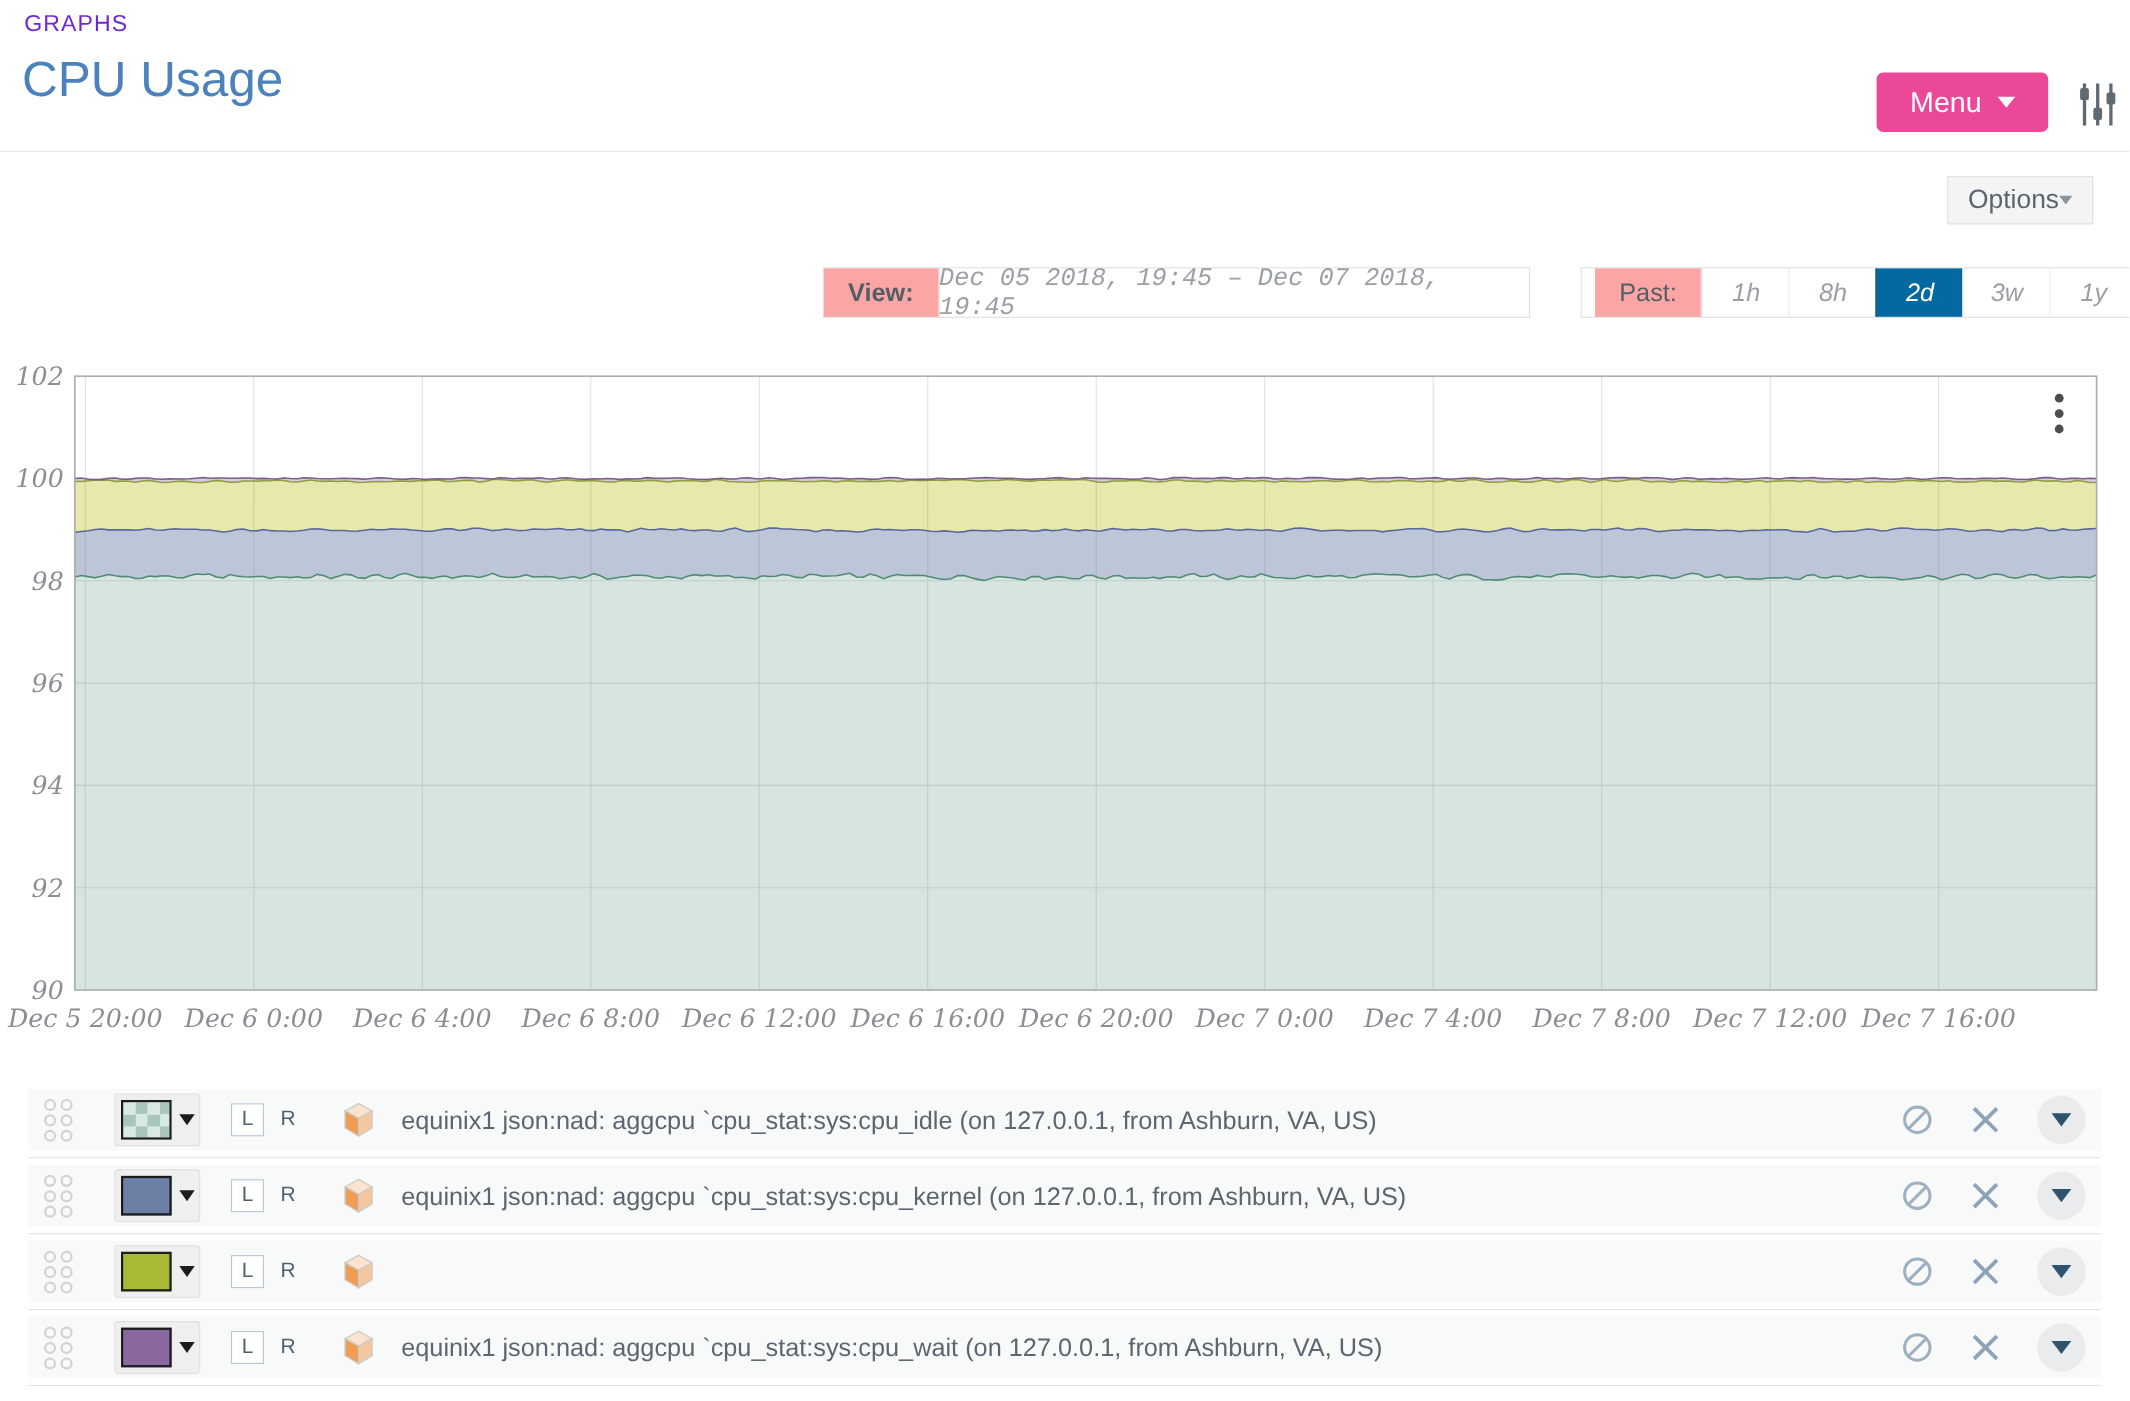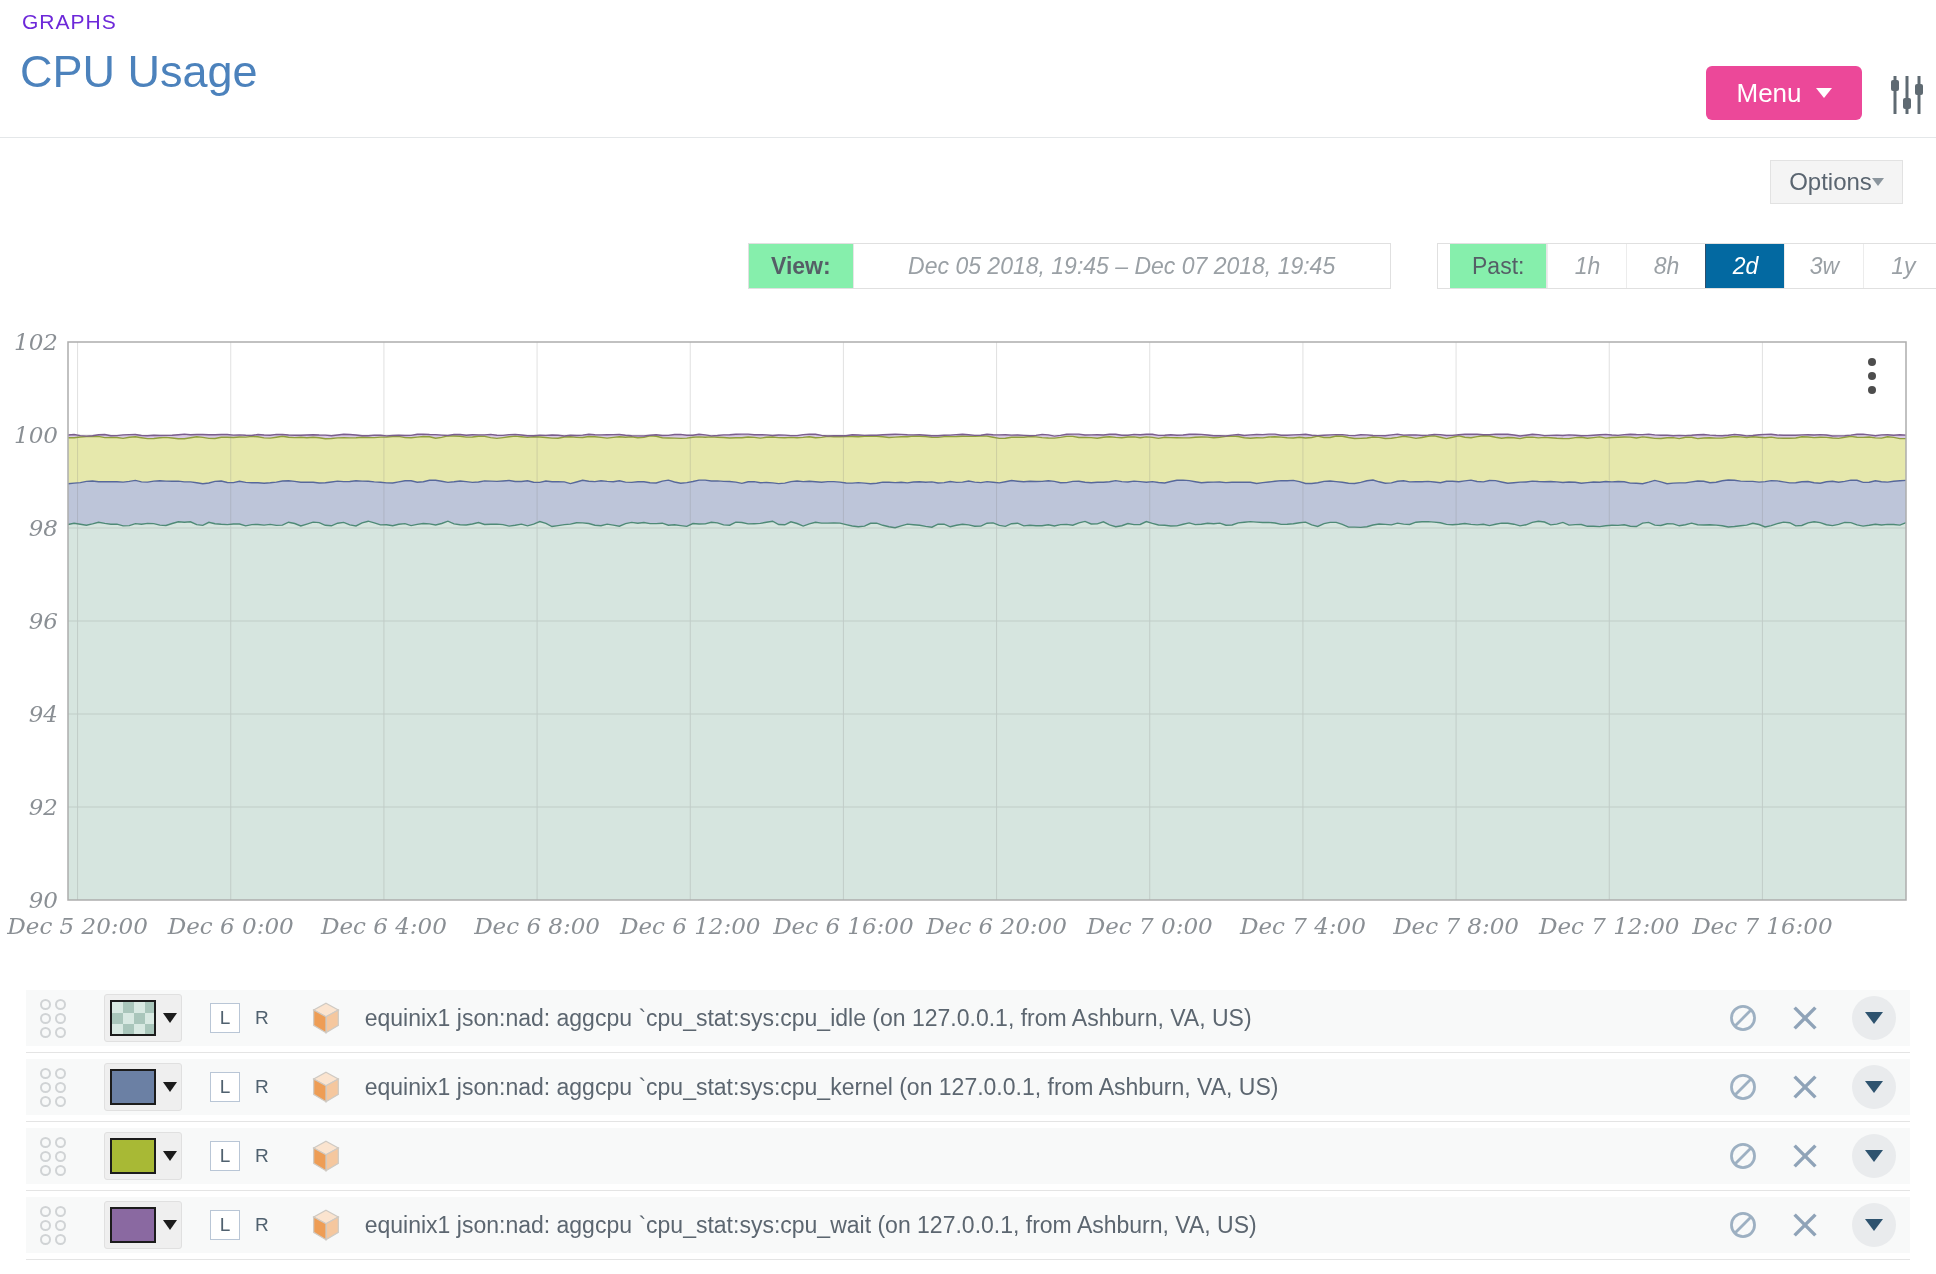--- a/index.html
+++ b/index.html
@@ -14,24 +14,24 @@
     border-radius:6px;color:#fff;font-size:26px;display:flex;align-items:center;justify-content:center;gap:14px;cursor:pointer;}
   .caret{width:0;height:0;border-left:8px solid transparent;border-right:8px solid transparent;border-top:10px solid currentColor;display:inline-block;}
   .caret.small{border-left-width:6px;border-right-width:6px;border-top-width:8px;}
   .sliders-icon{position:absolute;left:1888px;top:74px;width:38px;height:42px;cursor:pointer;}
   .header-divider{position:absolute;left:0;top:137px;width:1936px;height:1px;background:#e4e7e9;}
   .options-btn{position:absolute;left:1770px;top:160px;width:133px;height:44px;background:#f4f4f4;
     border:1px solid #e2e2e2;color:#5a6570;font-size:24px;display:flex;align-items:center;justify-content:center;cursor:pointer;box-sizing:border-box;}
   .options-btn .caret{color:#8b959d;}
   
   .view-group{position:absolute;left:748px;top:243px;height:46px;display:flex;border:1px solid #e0e0e0;box-sizing:border-box;background:#fff;}
-  .tool-label{background:#86efac;border-right:1px solid #e6e6e6;display:flex;align-items:center;padding:0 22px;font-size:23px;color:#555e66;}
+  .tool-label{background:#fca5a5;border-right:1px solid #e6e6e6;display:flex;align-items:center;padding:0 22px;font-size:23px;color:#555e66;}
   .tool-label.bold{font-weight:bold;}
   .view-range{width:536px;display:flex;align-items:center;justify-content:center;font-size:23px;
-    font-style:italic;color:#9aa0a5;cursor:pointer;}
+    font-style:italic;color:#9aa0a5;cursor:pointer;font-family:Liberation Mono, monospace;}
   .past-group{position:absolute;left:1437px;top:243px;height:46px;display:flex;border:1px solid #e0e0e0;box-sizing:border-box;background:#fff;padding-left:12px;}
   .range-btn{width:78px;display:flex;align-items:center;justify-content:center;font-size:23px;font-style:italic;
     color:#9aa0a5;border-left:1px solid #ececec;cursor:pointer;}
   .range-btn.active{background:#0369a1;color:#ffffff;font-weight:normal;border-left-color:#2e4f6d;}
   
   .chart-wrap{position:absolute;left:0;top:330px;width:1936px;height:640px;}
   .axis-label{font-family:"DejaVu Serif",serif;font-style:italic;font-size:23px;fill:#8a8f94;}
   .chart-menu{position:absolute;left:1852px;top:348px;width:40px;height:56px;display:flex;flex-direction:column;
     align-items:center;justify-content:center;gap:6px;cursor:pointer;}
   .chart-menu .dot{width:8px;height:8px;border-radius:50%;background:#4d4d4d;}

